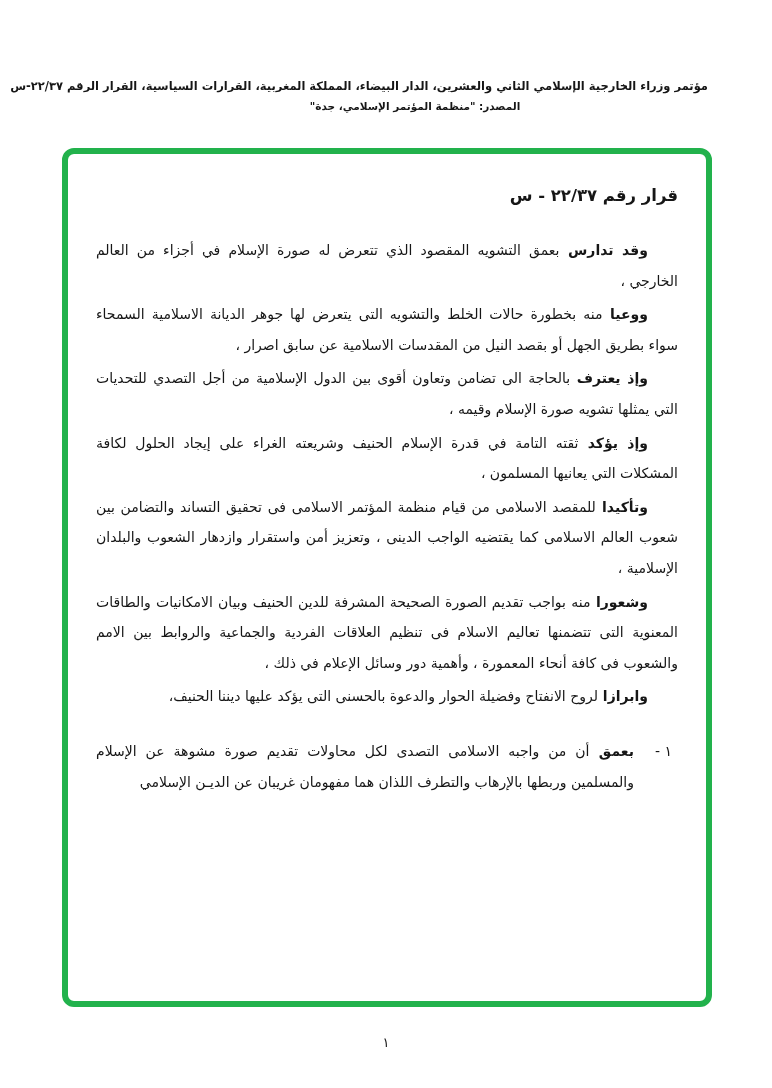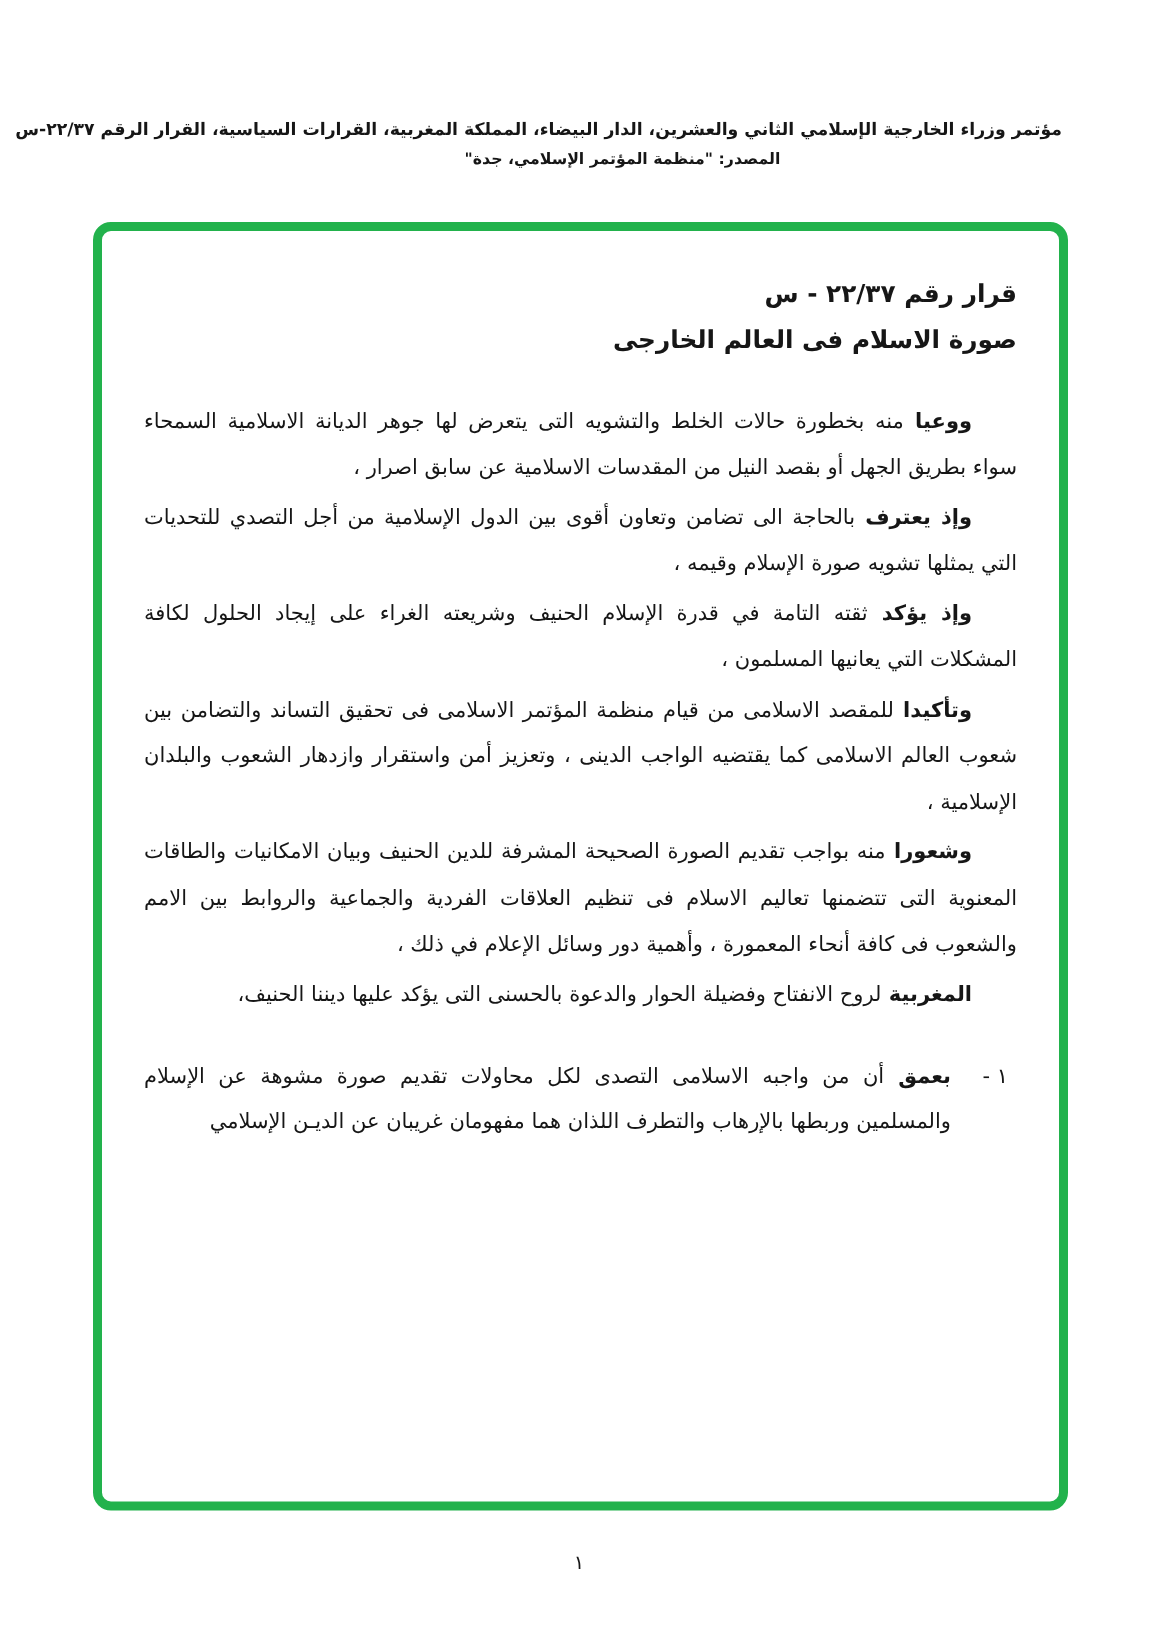--- a/index.html
+++ b/index.html
@@ -56,29 +56,29 @@
 
 <div class="src-header">
   <div class="src-line1">مؤتمر وزراء الخارجية الإسلامي الثاني والعشرين، الدار البيضاء، المملكة المغربية، القرارات السياسية، القرار الرقم ٢٢/٣٧-س</div>
   <div class="src-line2">المصدر:  "منظمة المؤتمر الإسلامي، جدة"</div>
 </div>
 
 <div class="doc-frame">
   <div class="doc-content">
     <div class="doc-title">
       <div>قرار رقم ٢٢/٣٧ - س</div>
-      <div>صورة الاسلام فى العالم الخارجى</div>
     </div>
     <div>
+        <p class="para"><b>وقد تدارس </b>بعمق التشويه المقصود الذي تتعرض له صورة الإسلام في أجزاء من العالم الخارجي ،</p>
         <p class="para"><b>ووعيا </b>منه بخطورة حالات الخلط والتشويه التى يتعرض لها جوهر الديانة الاسلامية السمحاء سواء بطريق الجهل أو بقصد النيل من المقدسات الاسلامية عن سابق اصرار ،</p>
         <p class="para"><b>وإذ يعترف </b>بالحاجة الى تضامن وتعاون أقوى بين الدول الإسلامية من أجل التصدي للتحديات التي يمثلها تشويه صورة الإسلام وقيمه ،</p>
         <p class="para"><b>وإذ يؤكد </b>ثقته التامة في قدرة الإسلام الحنيف وشريعته الغراء على إيجاد الحلول لكافة المشكلات التي يعانيها المسلمون ،</p>
         <p class="para"><b>وتأكيدا </b>للمقصد الاسلامى من قيام منظمة المؤتمر الاسلامى فى تحقيق التساند والتضامن بين شعوب العالم الاسلامى كما يقتضيه الواجب الدينى ، وتعزيز أمن واستقرار وازدهار الشعوب والبلدان الإسلامية ،</p>
         <p class="para"><b>وشعورا </b>منه بواجب تقديم الصورة الصحيحة المشرفة للدين الحنيف وبيان الامكانيات والطاقات المعنوية التى تتضمنها تعاليم الاسلام فى تنظيم العلاقات الفردية والجماعية والروابط بين الامم والشعوب فى كافة أنحاء المعمورة ، وأهمية دور وسائل الإعلام في ذلك ،</p>
-        <p class="para"><b>المغربية </b>لروح الانفتاح وفضيلة الحوار والدعوة بالحسنى التى يؤكد عليها ديننا الحنيف،</p>
+        <p class="para"><b>وابرازا </b>لروح الانفتاح وفضيلة الحوار والدعوة بالحسنى التى يؤكد عليها ديننا الحنيف،</p>
       </div>
     <div>
         <div class="item">
           <div class="item-number">١ -</div>
           <div class="item-text"><b>بعمق </b>أن من واجبه الاسلامى التصدى لكل محاولات تقديم صورة مشوهة عن  الإسلام والمسلمين وربطها بالإرهاب والتطرف اللذان هما مفهومان غريبان عن الديـن الإسلامي</div>
         </div>
       </div>
   </div>
 </div>
 

